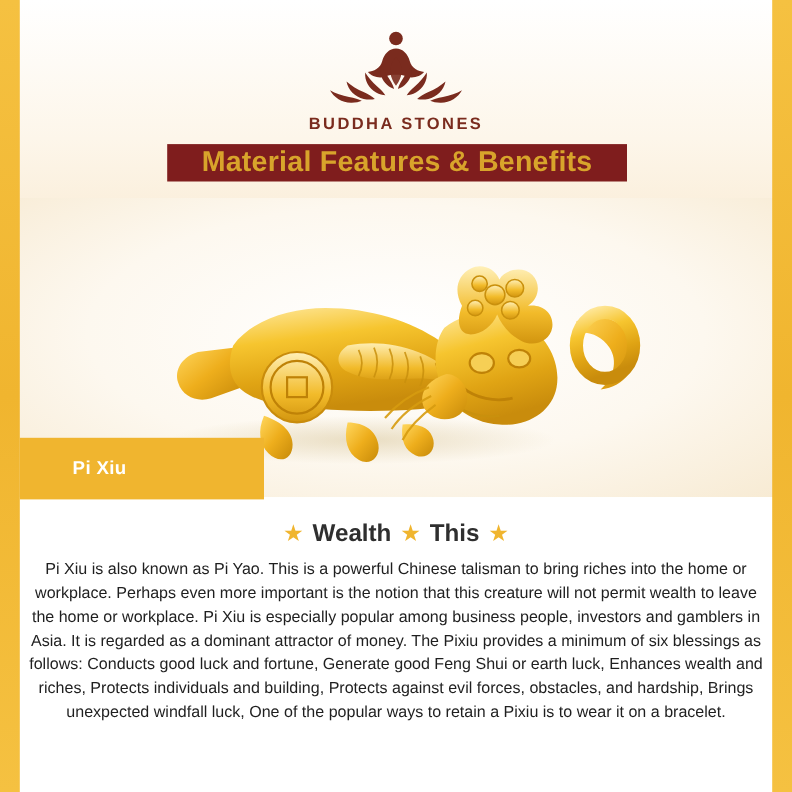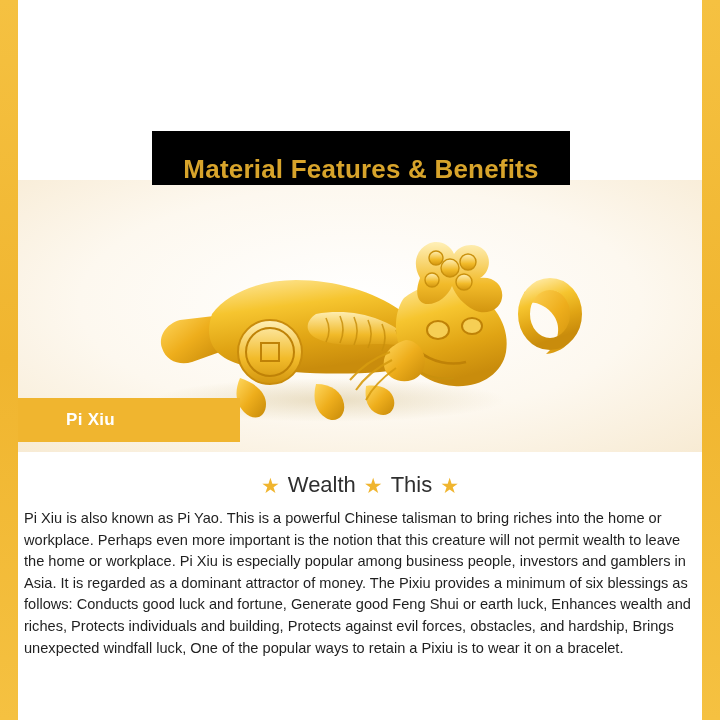--- a/index.html
+++ b/index.html
@@ -59,25 +59,25 @@
     color: #7a2b1e;
     font-family: "Liberation Sans", sans-serif;
   }
 
   
   .title-band {
     position: absolute;
     top: 131px;
     left: 152px;
     width: 418px;
-    height: 54px;
-    background: #000000;
+    height: 34px;
+    background: #7f1d1d;
     z-index: 6;
     display: flex;
-    align-items: flex-end;
+    align-items: flex-start;
     justify-content: center;
   }
   .title-band .title-text {
     font-size: 26px;
     font-weight: bold;
     color: #d8a42b;
     letter-spacing: 0.2px;
     white-space: nowrap;
   }
 
@@ -96,21 +96,21 @@
     position: absolute;
     inset: 0;
   }
 
   
   .caption-ribbon {
     position: absolute;
     left: 18px;
     top: 398px;
     width: 222px;
-    height: 44px;
+    height: 56px;
     background: #f0b52f;
     display: flex;
     align-items: center;
     z-index: 7;
   }
   .caption-ribbon .caption-text {
     color: #ffffff;
     font-size: 17px;
     font-weight: bold;
     padding-left: 48px;
@@ -137,48 +137,77 @@
     padding-top: 20px;
     color: #3a3a3a;
   }
   .benefits-row .star {
     color: #f0b52f;
     font-size: 21px;
     line-height: 1;
   }
   .benefits-row .benefit {
     font-size: 22px;
-    font-weight: normal;
+    font-weight: bold;
     color: #2f2f2f;
     white-space: nowrap;
   }
 
   .body-text {
     margin-top: 10px;
     font-size: 14.6px;
     line-height: 1.48;
     color: #1f1f1f;
-    text-align: left;
+    text-align: center;
     padding: 0 2px;
   }
 
   
   .pixiu {
     position: absolute;
     left: 120px;
     top: 22px;
     width: 500px;
     height: 230px;
   }
 </style>
 </head>
 <body>
 
 <div class="page">
 
+  <div class="header">
+    <div class="logo-wrap">
+      <span>
+        <svg class="logo-svg" width="160" height="78" viewBox="0 0 160 78" xmlns="http://www.w3.org/2000/svg">
+          <g fill="#7a2b1e">
+
+            <circle cx="80" cy="13" r="6.2"></circle>
+
+            <path d="M80 22c-6 0-11 5-12.5 11.5-1.6 6.8-8 9.5-13 9.9 3.5 4.2 10.6 6.4 16.6 3.9 2.3-1 5.4-1.4 8.9-1.4s6.6.4 8.9 1.4c6 2.5 13.1.3 16.6-3.9-5-.4-11.4-3.1-13-9.9C91 27 86 22 80 22z"></path>
+
+            <path d="M80 30c-4.6 4.6-6.2 11.6-4.4 17.6 1.3 4.2 2.9 6.6 4.4 8.4 1.5-1.8 3.1-4.2 4.4-8.4 1.8-6 .2-13-4.4-17.6z" opacity="0.9"></path>
+
+            <path d="M66 38c-1.2 6.2 1 13 6 17.2 2.2 1.9 4.4 3 6.3 3.6-.6-2.4-1.8-5.2-4.1-8.6C71.7 46.2 68.6 41.4 66 38z"></path>
+            <path d="M94 38c1.2 6.2-1 13-6 17.2-2.2 1.9-4.4 3-6.3 3.6.6-2.4 1.8-5.2 4.1-8.6C88.3 46.2 91.4 41.4 94 38z"></path>
+
+            <path d="M52 44c-.7 7.2 3.3 14.6 9.9 18.1 3 1.6 6 2.3 8.4 2.4-1.5-2.4-3.9-5-7.6-8.1C58.4 52.9 54.6 48.2 52 44z"></path>
+            <path d="M108 44c.7 7.2-3.3 14.6-9.9 18.1-3 1.6-6 2.3-8.4 2.4 1.5-2.4 3.9-5 7.6-8.1C101.6 52.9 105.4 48.2 108 44z"></path>
+
+            <path d="M35 52c1.4 7.6 7.8 14.1 15.6 15.9 3.9.9 7.5.7 10.2.1-2.3-2.2-5.6-4.3-10.3-6.4C45.1 59.3 39.3 55.8 35 52z"></path>
+            <path d="M125 52c-1.4 7.6-7.8 14.1-15.6 15.9-3.9.9-7.5.7-10.2.1 2.3-2.2 5.6-4.3 10.3-6.4C114.9 59.3 120.7 55.8 125 52z"></path>
+
+            <path d="M20 60c3.4 6.6 11 11.2 19 11.4 4 .1 7.4-.7 9.9-1.8-2.8-1.5-6.5-2.6-11.6-3.5C31 65 24.8 62.7 20 60z"></path>
+            <path d="M140 60c-3.4 6.6-11 11.2-19 11.4-4 .1-7.4-.7-9.9-1.8 2.8-1.5 6.5-2.6 11.6-3.5C129 65 135.2 62.7 140 60z"></path>
+          </g>
+        </svg>
+      </span>
+      <div class="brand-name">BUDDHA STONES</div>
+    </div>
+  </div>
 
   <div class="hero">
     <div class="hero-inner">
       <svg class="pixiu" viewBox="0 0 500 230" xmlns="http://www.w3.org/2000/svg">
         <defs>
           <linearGradient id="gold1" x1="0" y1="0" x2="0.3" y2="1">
             <stop offset="0%" stop-color="#ffe9a0"></stop>
             <stop offset="35%" stop-color="#f6c52f"></stop>
             <stop offset="70%" stop-color="#e0a414"></stop>
             <stop offset="100%" stop-color="#c98c0c"></stop>

